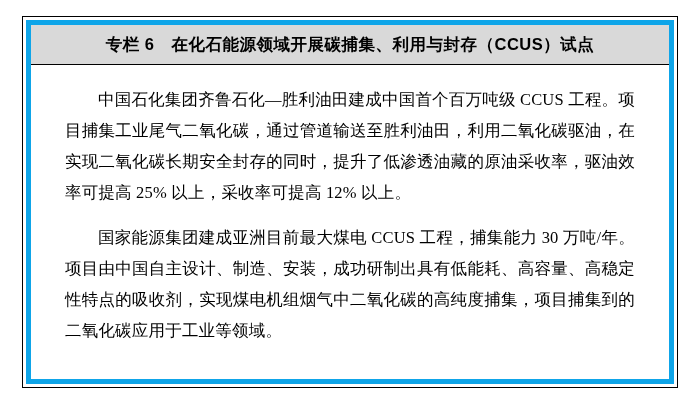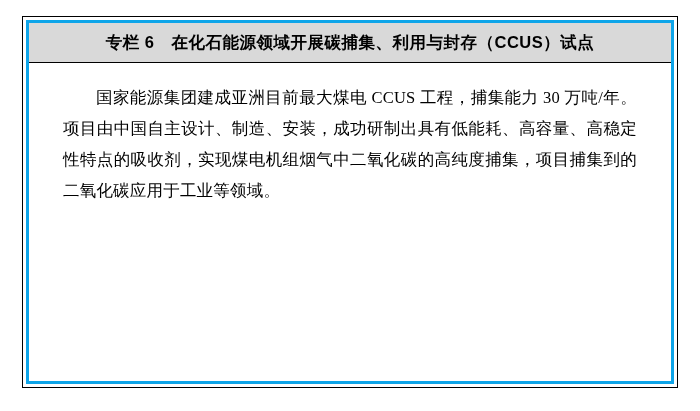--- a/index.html
+++ b/index.html
@@ -22,21 +22,21 @@
     border: 1px solid #000000;
     box-sizing: border-box;
     background: #ffffff;
   }
   .box-inner {
     position: absolute;
     left: 3px;
     top: 3px;
     right: 3px;
     bottom: 3px;
-    border: 3px solid #0ea5e9;
+    border: 5px solid #0ea5e9;
     box-sizing: border-box;
     background: #ffffff;
   }
   .title-bar {
     position: absolute;
     left: 0;
     top: 0;
     right: 0;
     height: 40px;
     background: #d9d9d9;
@@ -79,16 +79,17 @@
 </style>
 </head>
 <body>
 
 <div class="box">
   <div class="box-inner">
     <div class="title-bar">
       <div class="title-text">专栏 6　在化石能源领域开展碳捕集、利用与封存（CCUS）试点</div>
     </div>
     <div class="body-area">
+      <p class="para">中国石化集团齐鲁石化—胜利油田建成中国首个百万吨级 CCUS 工程。项目捕集工业尾气二氧化碳，通过管道输送至胜利油田，利用二氧化碳驱油，在实现二氧化碳长期安全封存的同时，提升了低渗透油藏的原油采收率，驱油效率可提高 25% 以上，采收率可提高 12% 以上。</p>
       <p class="para">国家能源集团建成亚洲目前最大煤电 CCUS 工程，捕集能力 30 万吨/年。项目由中国自主设计、制造、安装，成功研制出具有低能耗、高容量、高稳定性特点的吸收剂，实现煤电机组烟气中二氧化碳的高纯度捕集，项目捕集到的二氧化碳应用于工业等领域。</p>
     </div>
   </div>
 </div>
 
 </body></html>

